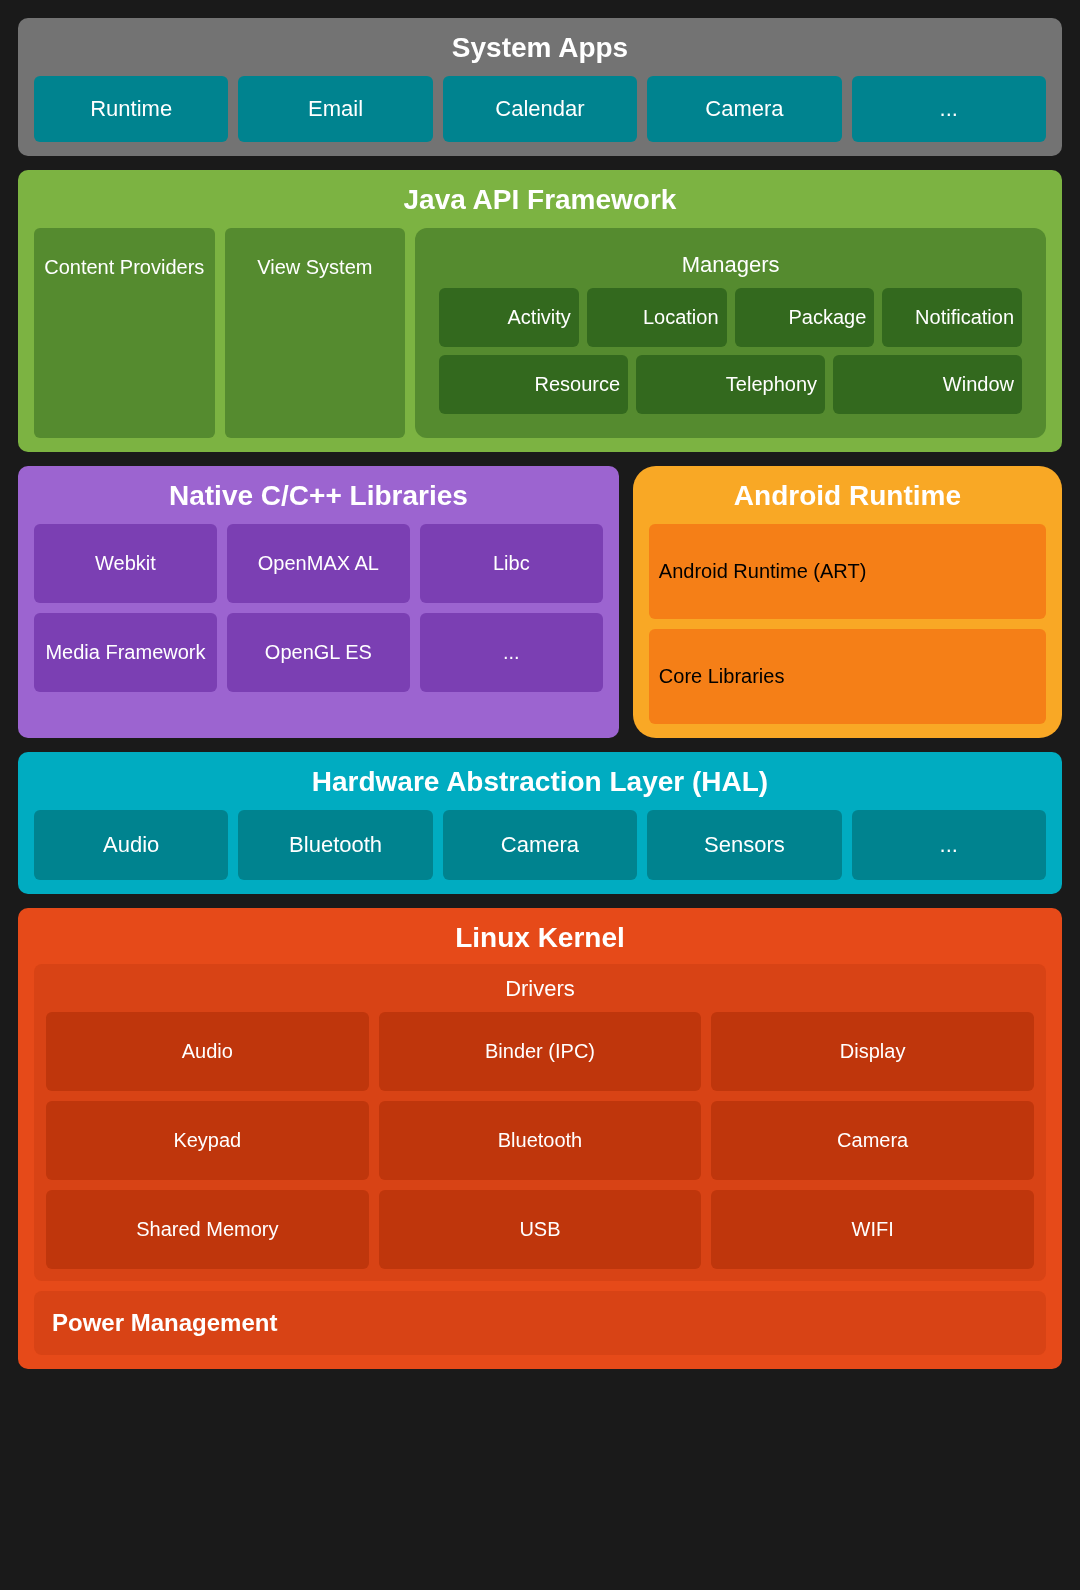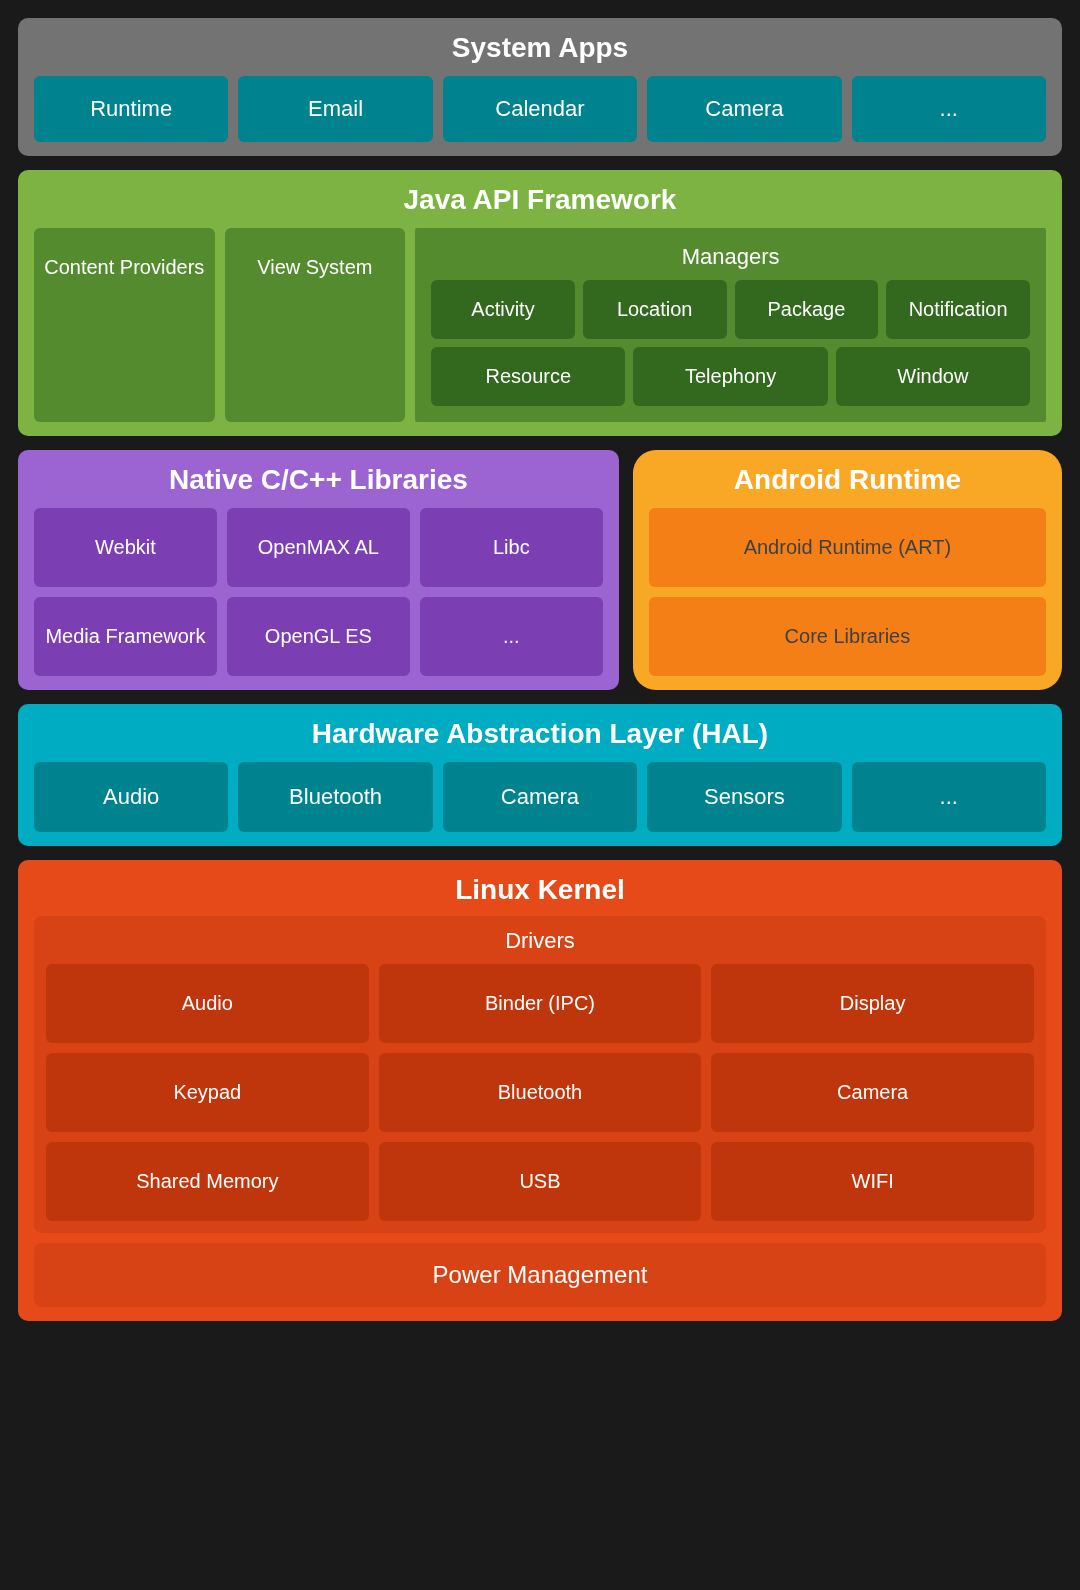--- a/index.html
+++ b/index.html
@@ -64,22 +64,22 @@
       background: #558b2f;
       border-radius: 6px;
       padding: 28px 10px;
       text-align: center;
       color: white;
       font-size: 20px;
       flex: 1;
     }
     .managers-box {
       background: #558b2f;
-      border-radius: 2px;
-      padding: 16px;
+      border-radius: 12px;
+      padding: 24px;
     }
     .managers-title {
       text-align: center;
       color: white;
       font-size: 22px;
       margin-bottom: 10px;
     }
     .managers-grid {
       display: grid;
       grid-template-columns: repeat(4, 1fr);
@@ -89,21 +89,21 @@
     .managers-row2 {
       display: grid;
       grid-template-columns: repeat(3, 1fr);
       gap: 8px;
     }
     .managers-grid .cell,
     .managers-row2 .cell {
       background: #33691e;
       border-radius: 6px;
       padding: 18px 8px;
-      text-align: center;
+      text-align: right;
       color: white;
       font-size: 20px;
     }
 
     
     .native-runtime-row {
       display: grid;
       grid-template-columns: 1.4fr 1fr;
       gap: 14px;
     }
@@ -133,23 +133,22 @@
     }
     .android-runtime-grid {
       display: grid;
       grid-template-columns: 1fr;
       gap: 10px;
     }
     .android-runtime-grid .cell {
       background: #e65100;
       background: #f57f17;
       border-radius: 6px;
-      padding: 28px 10px;
-      text-align: center;
-      color: #404040;
+      padding: 36px 10px;
+      color: #000000;
       font-size: 20px;
     }
 
     
     .hal {
       background: #00acc1;
     }
     .hal-grid {
       display: grid;
       grid-template-columns: repeat(5, 1fr);
@@ -197,24 +196,24 @@
       border-radius: 6px;
       padding: 28px 10px;
       text-align: center;
       color: white;
       font-size: 20px;
     }
     .power-management {
       background: #d84315;
       border-radius: 8px;
       padding: 18px;
-      text-align: center;
+      text-align: left;
       color: white;
       font-size: 24px;
-      font-weight: 400;
+      font-weight: 700;
     }
   </style>
 </head>
 <body>
 
 <div class="layer system-apps">
   <div class="layer-title">System Apps</div>
   <div class="system-apps-grid">
     <div class="cell">Runtime</div>
     <div class="cell">Email</div>

